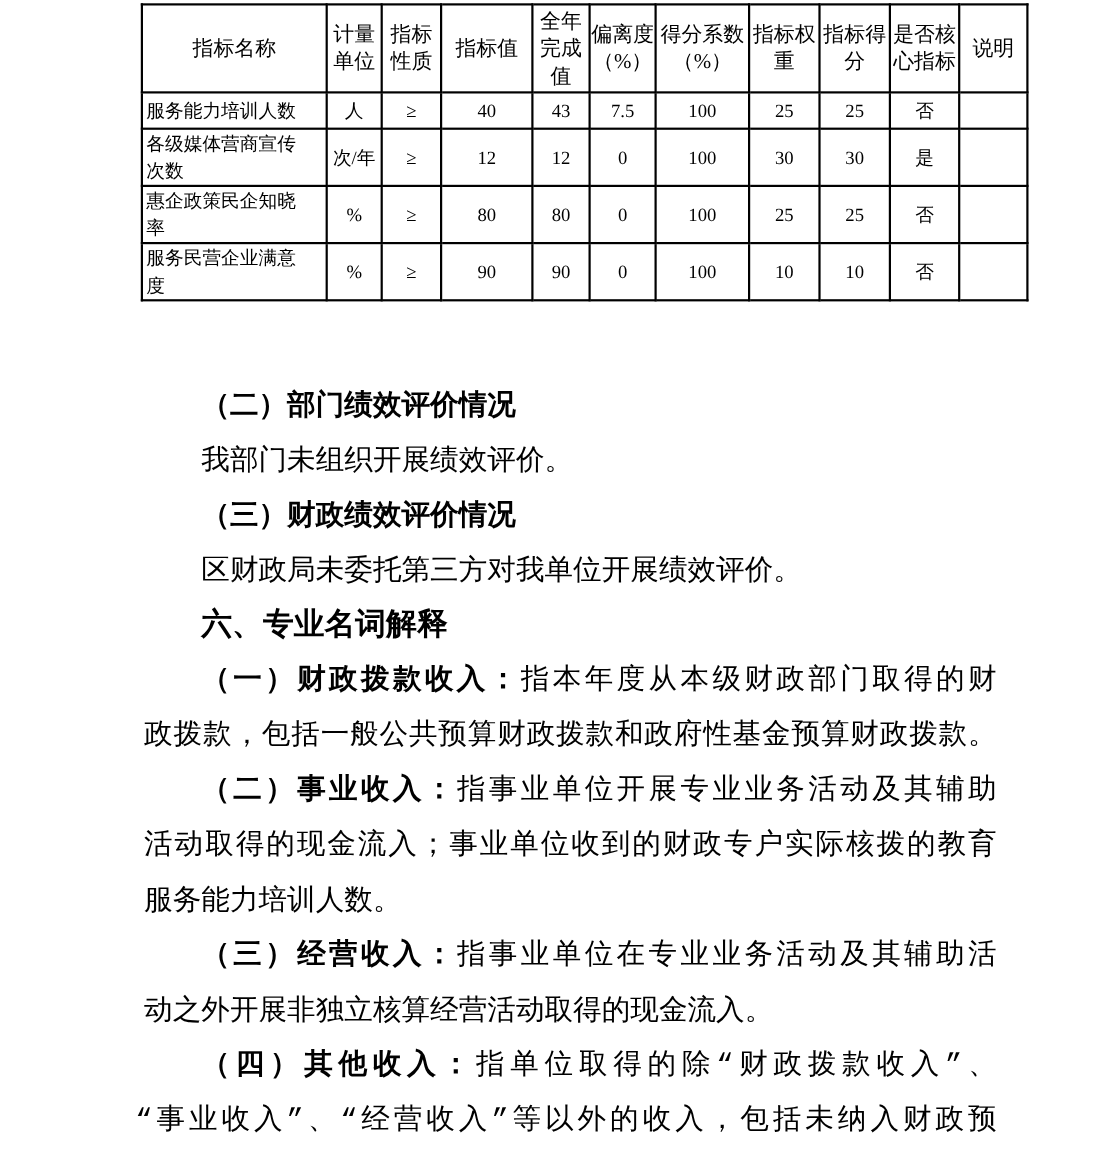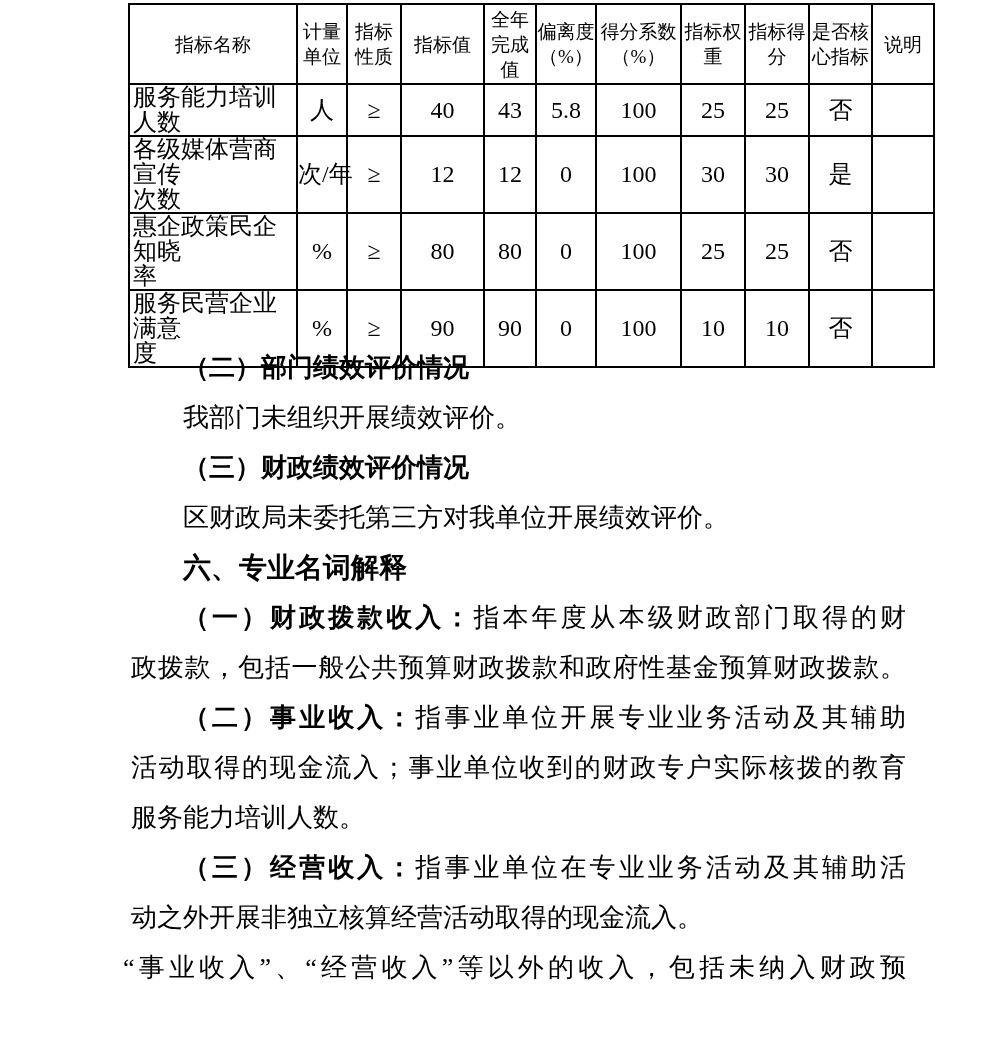--- a/index.html
+++ b/index.html
@@ -18,40 +18,40 @@
   }
   .indicators th, .indicators td {
     border: 2px solid #000000;
     font-weight: normal;
     text-align: center; vertical-align: middle;
     padding: 0;
     white-space: pre-line;
     line-height: 25px;
   }
   .indicators th { font-size: 19px; }
-  .indicators td { font-size: 24px; border-radius: 16px; }
+  .indicators td { font-size: 17px; border-radius: 16px; }
   .indicators td.name { text-align: left; padding-left: 3px; }
   .indicators td.unit { white-space: nowrap; }
   tr.hdr { height: 80px; }
   tr.r0 { height: 33px; }
   tr.r1, tr.r2, tr.r3 { height: 40px; }
 
   
   .textblock {
     position: absolute; left: 131px; top: 343px;
     width: 775px;
     font-size: 26px; line-height: 50px;
   }
   .line { height: 50px; white-space: nowrap; }
-  .line.fill { white-space: normal; text-align: justify; text-align-last: justify; }
+  .line.fill { white-space: normal; text-align: justify; text-align-last: justify; font-family: Liberation Mono, monospace; }
   .line.indent { text-indent: 52px; }
   .line.hang { text-indent: -8px; }
   .term { font-weight: bold; margin-top: 47px; }
   .head-sans .term {
-    font-family: Liberation Sans, sans-serif;
+    font-family: Liberation Mono, monospace;
     font-weight: bold; font-size: 28px;
   }
 </style>
 </head>
 <body>
 
 <table class="indicators">
   <colgroup>
     <col style="width:168px">
       <col style="width:50px">
@@ -89,21 +89,21 @@
       <th>说明</th>
     </tr>
   </thead>
   <tbody>
     <tr class="r0">
       <td class="name">服务能力培训人数</td>
       <td class="unit">人</td>
       <td>≥</td>
       <td>40</td>
       <td>43</td>
-      <td>5.8</td>
+      <td>7.5</td>
       <td>100</td>
       <td>25</td>
       <td>25</td>
       <td>否</td>
       <td></td>
     </tr>
     <tr class="r1">
       <td class="name">各级媒体营商宣传
 次数</td>
       <td class="unit">次/年</td>
@@ -154,14 +154,15 @@
   <div class="line indent"><span class="term">（三）财政绩效评价情况</span><span></span></div>
   <div class="line indent"><span class="term"></span><span>区财政局未委托第三方对我单位开展绩效评价。</span></div>
   <div class="line indent head-sans"><span class="term">六、专业名词解释</span><span></span></div>
   <div class="line indent fill"><span class="term">（一）财政拨款收入：</span><span>指本年度从本级财政部门取得的财</span></div>
   <div class="line fill"><span class="term"></span><span>政拨款，包括一般公共预算财政拨款和政府性基金预算财政拨款。</span></div>
   <div class="line indent fill"><span class="term">（二）事业收入：</span><span>指事业单位开展专业业务活动及其辅助</span></div>
   <div class="line fill"><span class="term"></span><span>活动取得的现金流入；事业单位收到的财政专户实际核拨的教育</span></div>
   <div class="line"><span class="term"></span><span>服务能力培训人数。</span></div>
   <div class="line indent fill"><span class="term">（三）经营收入：</span><span>指事业单位在专业业务活动及其辅助活</span></div>
   <div class="line"><span class="term"></span><span>动之外开展非独立核算经营活动取得的现金流入。</span></div>
+  <div class="line indent fill"><span class="term">（四）其他收入：</span><span>指单位取得的除“财政拨款收入”、</span></div>
   <div class="line fill hang"><span class="term"></span><span>“事业收入”、“经营收入”等以外的收入，包括未纳入财政预</span></div>
 </div>
 
 </body></html>

